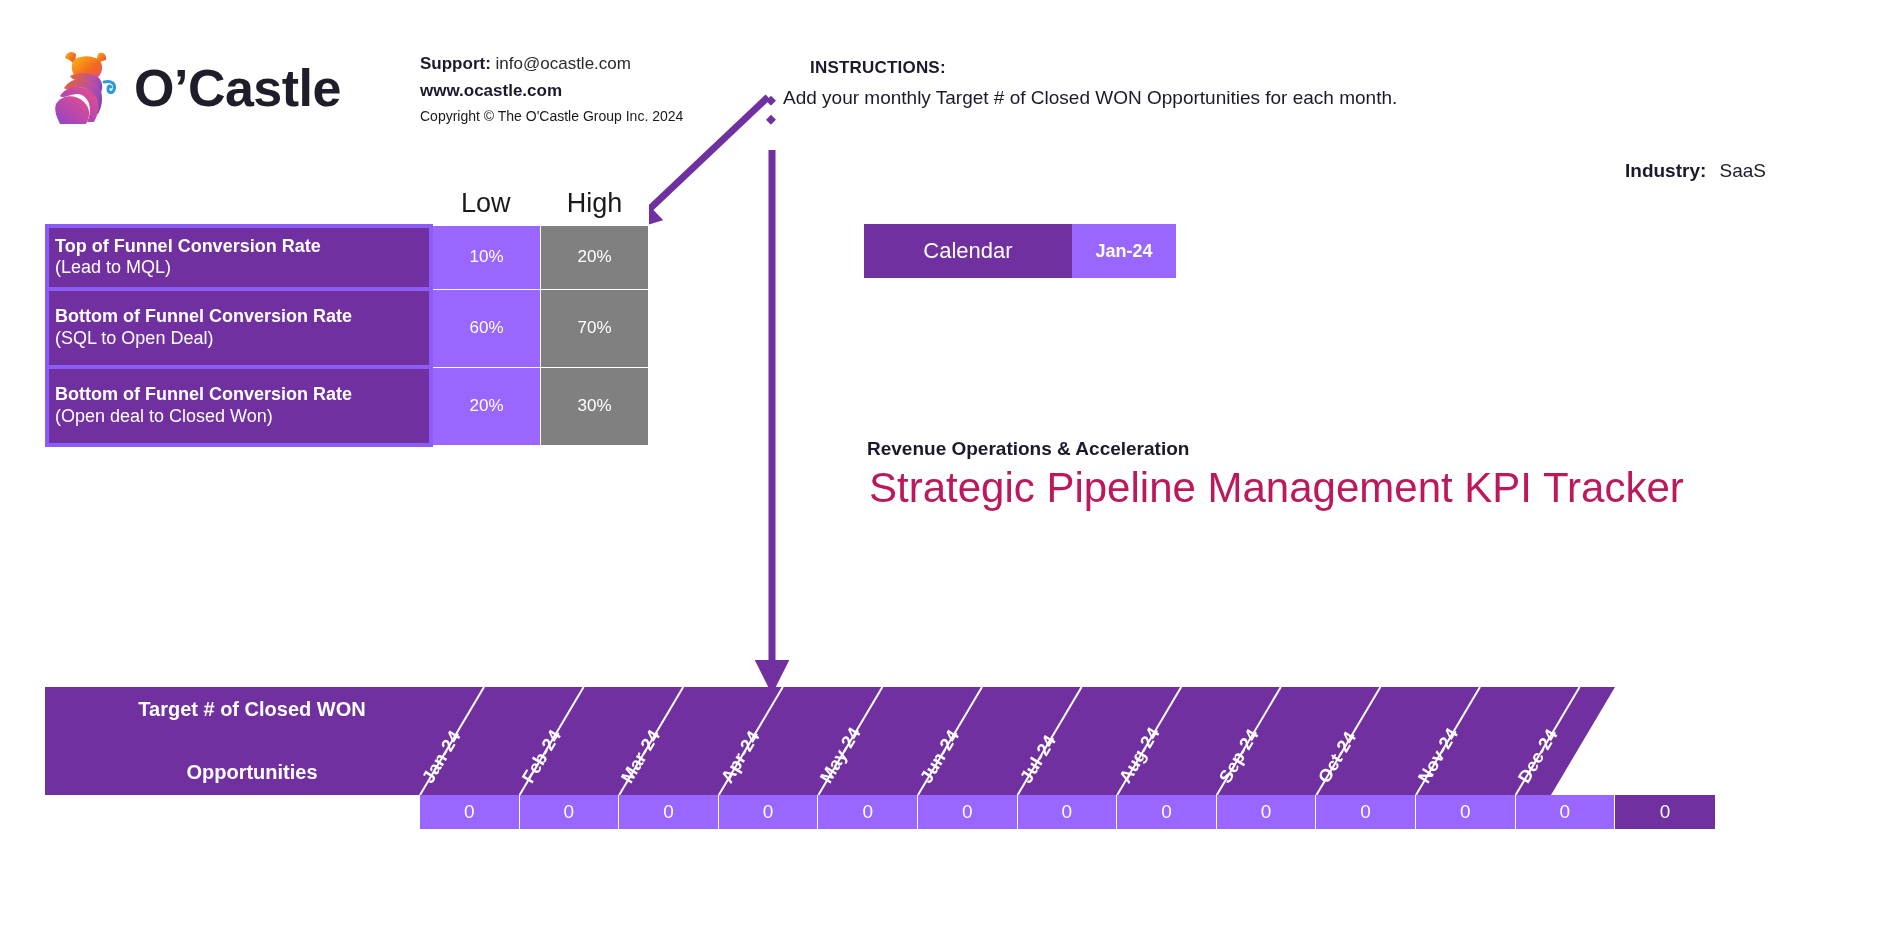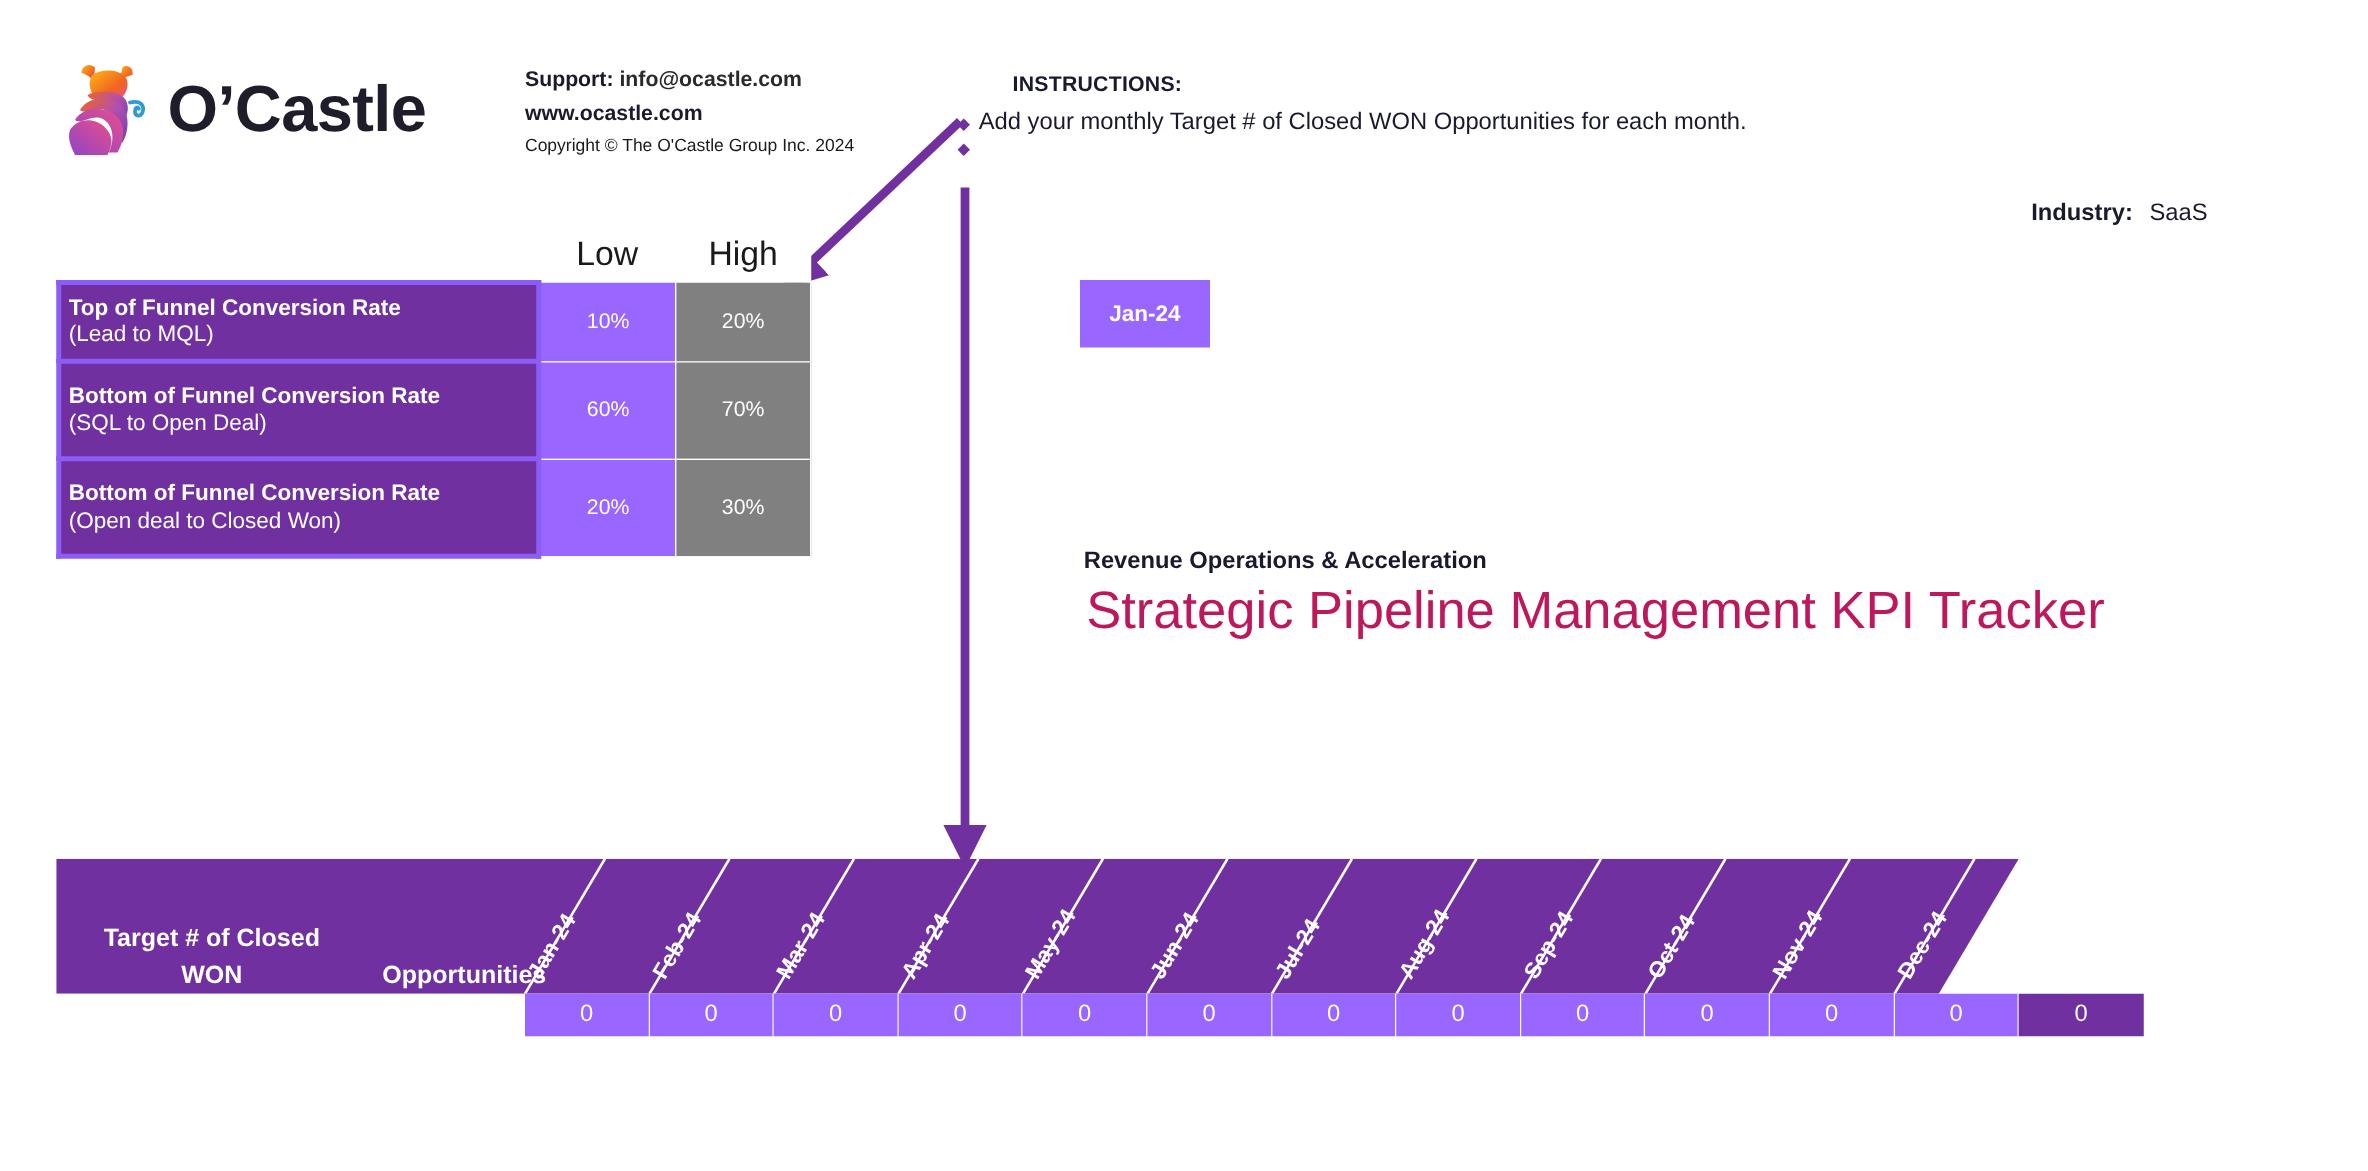--- a/index.html
+++ b/index.html
@@ -36,21 +36,21 @@
 
   
   #support-block {
     position: absolute;
     left: 420px;
     top: 52px;
     line-height: 1.42;
   }
   .support-row { font-size: 17px; white-space: nowrap; }
   .support-label { font-weight: bold; }
-  .support-value { font-weight: bold; color: #2a2a2a; }
+  .support-value { font-weight: normal; color: #2a2a2a; }
   #website { font-size: 17px; font-weight: bold; margin-top: 3px; }
   #copyright { font-size: 14px; margin-top: 4px; color: #1a1a1a; white-space: nowrap; }
 
   
   #instructions {
     position: absolute;
     left: 766px;
     top: 58px;
   }
   #instructions-title {
@@ -195,22 +195,22 @@
     left: 0; top: 0;
     width: 1570px; height: 108px;
   }
   #banner-title {
     position: absolute;
     left: 22px;
     top: 0;
     width: 370px;
     height: 108px;
     display: flex;
-    flex-direction: row;
-    align-items: flex-end;
+    flex-direction: column;
+    align-items: center;
     justify-content: center;
     color: #ffffff;
     font-size: 20px;
     font-weight: bold;
     line-height: 1.45;
     text-align: center;
     gap: 34px;
   }
   .month-label {
     position: absolute;
@@ -337,20 +337,21 @@
         <span class="label-main">Bottom of Funnel Conversion Rate</span>
         <span class="label-sub">(Open deal to Closed Won)</span>
       </td>
       <td class="val-low">20%</td>
       <td class="val-high">30%</td>
     </tr>
   </tbody>
 </table>
 
 <div id="calendar-widget">
+  <div id="calendar-label">Calendar</div>
   <div id="calendar-value">Jan-24</div>
 </div>
 
 <div id="industry-block">
   <span id="industry-label">Industry:</span>
   <span id="industry-value">SaaS</span>
 </div>
 
 <div id="subtitle">Revenue Operations &amp; Acceleration</div>
 <div id="main-title">Strategic Pipeline Management KPI Tracker</div>

